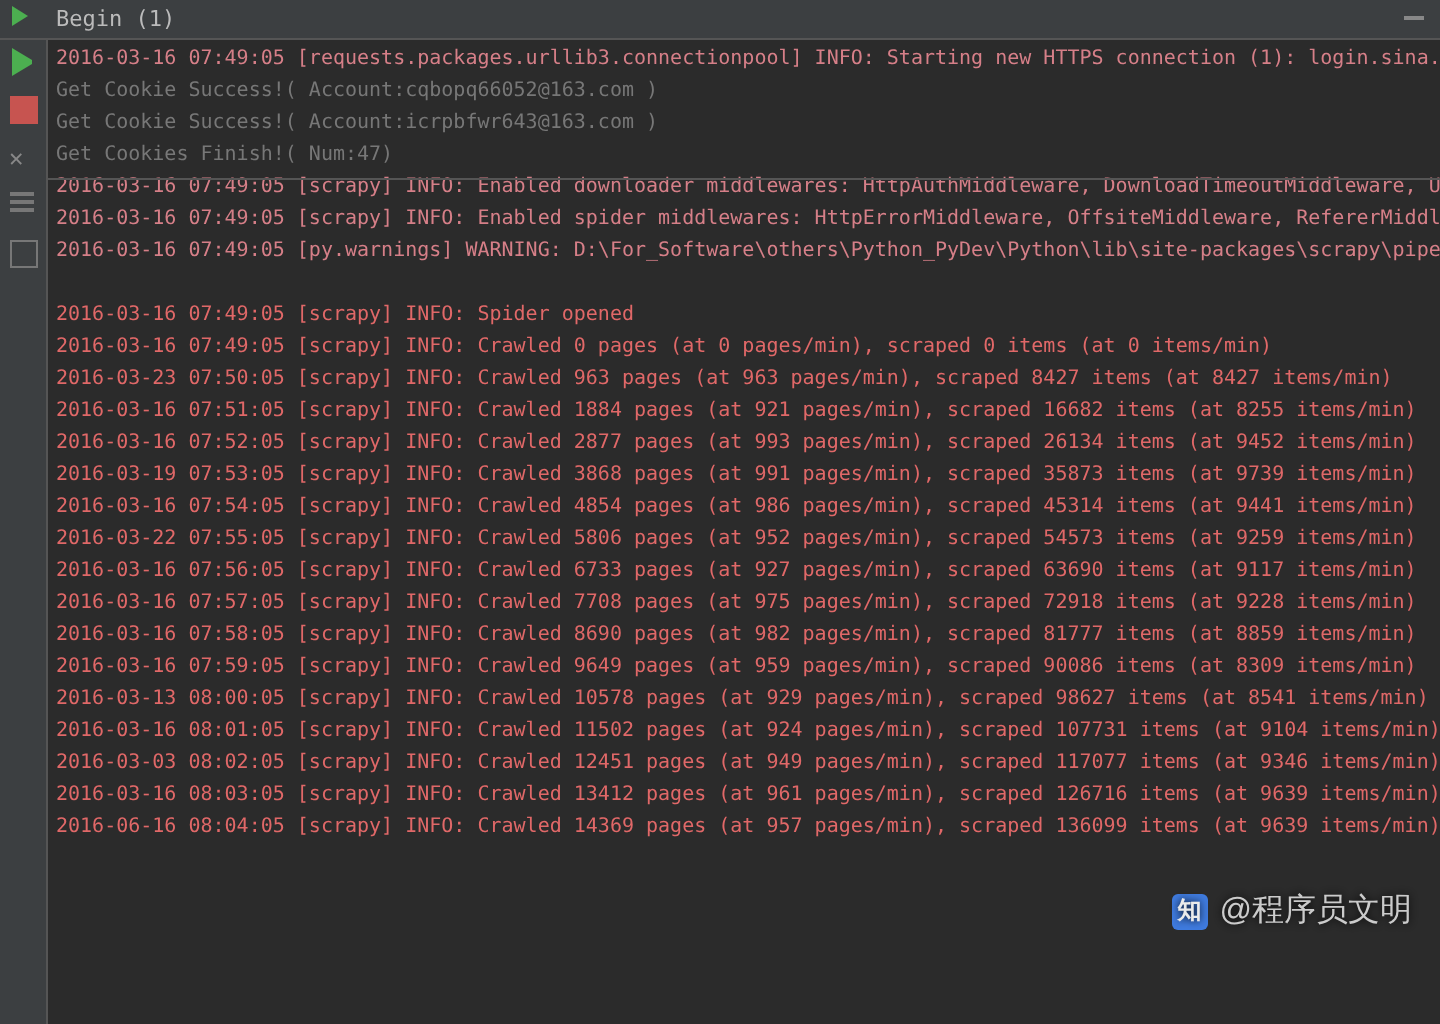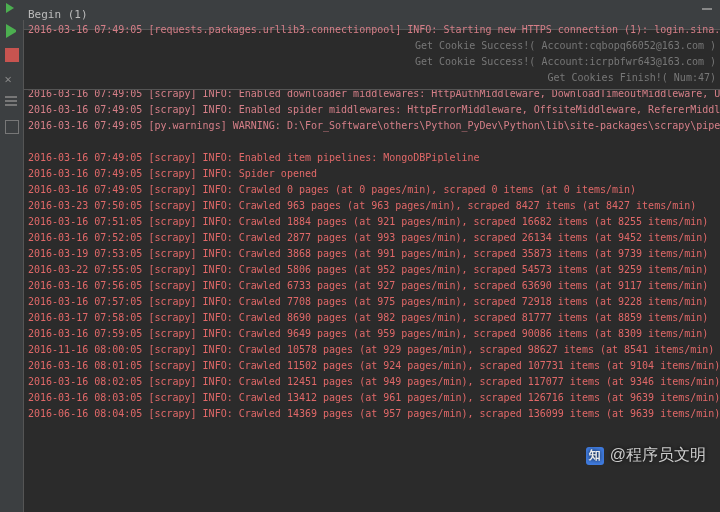--- a/index.html
+++ b/index.html
@@ -6,21 +6,21 @@
   body {
     width: 720px; height: 512px;
     background: #2b2b2b;
     font-family: "Consolas", "Monaco", monospace;
     font-size: 10px;
     color: #a9b7c6;
     overflow: hidden;
     position: relative;
   }
   .titlebar {
-    height: 30px;
+    height: 20px;
     background: #3c3f41;
     border-bottom: 1px solid #555;
     display: flex;
     align-items: center;
     padding: 0 4px 0 28px;
     font-size: 11px;
     color: #bbb;
     position: relative;
   }
   .titlebar .run-icon {
@@ -59,21 +59,21 @@
   .console {
     position: absolute;
     left: 24px; top: 20px;
     width: 696px; height: 492px;
     padding: 2px 4px;
     white-space: nowrap;
     overflow: hidden;
     line-height: 16px;
   }
   .line { height: 16px; }
-  .grey  { color: #777; text-align: right; }
+  .grey  { color: #777; }
   .rose  { color: #d67f88; }
   .warn  { color: #d67f88; }
   .red   { color: #e06868; }
   .gutter-line {
     position:absolute; left:24px; width:696px; height:1px; background:#555;
   }
   .watermark {
     position: absolute;
     right: 14px; bottom: 46px;
     font-size: 16px;
@@ -112,35 +112,35 @@
 
 <div class="console" id="console">
     <div class="line rose">2016-03-16 07:49:05 [requests.packages.urllib3.connectionpool] INFO: Starting new HTTPS connection (1): login.sina.com</div>
     <div class="line grey">Get Cookie Success!( Account:cqbopq66052@163.com )</div>
     <div class="line grey">Get Cookie Success!( Account:icrpbfwr643@163.com )</div>
     <div class="line grey">Get Cookies Finish!( Num:47)</div>
     <div class="line rose">2016-03-16 07:49:05 [scrapy] INFO: Enabled downloader middlewares: HttpAuthMiddleware, DownloadTimeoutMiddleware, User</div>
     <div class="line rose">2016-03-16 07:49:05 [scrapy] INFO: Enabled spider middlewares: HttpErrorMiddleware, OffsiteMiddleware, RefererMiddlewa</div>
     <div class="line warn">2016-03-16 07:49:05 [py.warnings] WARNING: D:\For_Software\others\Python_PyDev\Python\lib\site-packages\scrapy\pipelin</div>
     <div class="line grey"></div>
-    <div class="line red">2016-03-16 07:49:05 [scrapy] INFO: Enabled item pipelines: MongoDBPipleline</div>
     <div class="line red">2016-03-16 07:49:05 [scrapy] INFO: Spider opened</div>
     <div class="line red">2016-03-16 07:49:05 [scrapy] INFO: Crawled 0 pages (at 0 pages/min), scraped 0 items (at 0 items/min)</div>
     <div class="line red">2016-03-23 07:50:05 [scrapy] INFO: Crawled 963 pages (at 963 pages/min), scraped 8427 items (at 8427 items/min)</div>
     <div class="line red">2016-03-16 07:51:05 [scrapy] INFO: Crawled 1884 pages (at 921 pages/min), scraped 16682 items (at 8255 items/min)</div>
     <div class="line red">2016-03-16 07:52:05 [scrapy] INFO: Crawled 2877 pages (at 993 pages/min), scraped 26134 items (at 9452 items/min)</div>
     <div class="line red">2016-03-19 07:53:05 [scrapy] INFO: Crawled 3868 pages (at 991 pages/min), scraped 35873 items (at 9739 items/min)</div>
+    <div class="line red">2016-03-16 07:54:05 [scrapy] INFO: Crawled 4854 pages (at 986 pages/min), scraped 45314 items (at 9441 items/min)</div>
     <div class="line red">2016-03-22 07:55:05 [scrapy] INFO: Crawled 5806 pages (at 952 pages/min), scraped 54573 items (at 9259 items/min)</div>
     <div class="line red">2016-03-16 07:56:05 [scrapy] INFO: Crawled 6733 pages (at 927 pages/min), scraped 63690 items (at 9117 items/min)</div>
     <div class="line red">2016-03-16 07:57:05 [scrapy] INFO: Crawled 7708 pages (at 975 pages/min), scraped 72918 items (at 9228 items/min)</div>
-    <div class="line red">2016-03-17 07:58:05 [scrapy] INFO: Crawled 8690 pages (at 982 pages/min), scraped 81777 items (at 8859 items/min)</div>
+    <div class="line red">2016-03-16 07:58:05 [scrapy] INFO: Crawled 8690 pages (at 982 pages/min), scraped 81777 items (at 8859 items/min)</div>
     <div class="line red">2016-03-16 07:59:05 [scrapy] INFO: Crawled 9649 pages (at 959 pages/min), scraped 90086 items (at 8309 items/min)</div>
-    <div class="line red">2016-11-16 08:00:05 [scrapy] INFO: Crawled 10578 pages (at 929 pages/min), scraped 98627 items (at 8541 items/min)</div>
+    <div class="line red">2016-03-13 08:00:05 [scrapy] INFO: Crawled 10578 pages (at 929 pages/min), scraped 98627 items (at 8541 items/min)</div>
     <div class="line red">2016-03-16 08:01:05 [scrapy] INFO: Crawled 11502 pages (at 924 pages/min), scraped 107731 items (at 9104 items/min)</div>
-    <div class="line red">2016-03-16 08:02:05 [scrapy] INFO: Crawled 12451 pages (at 949 pages/min), scraped 117077 items (at 9346 items/min)</div>
+    <div class="line red">2016-03-03 08:02:05 [scrapy] INFO: Crawled 12451 pages (at 949 pages/min), scraped 117077 items (at 9346 items/min)</div>
     <div class="line red">2016-03-16 08:03:05 [scrapy] INFO: Crawled 13412 pages (at 961 pages/min), scraped 126716 items (at 9639 items/min)</div>
     <div class="line red">2016-06-16 08:04:05 [scrapy] INFO: Crawled 14369 pages (at 957 pages/min), scraped 136099 items (at 9639 items/min)</div>
   </div>
 
 <div class="gutter-line" style="top:89px"></div>
 
 <div class="watermark">
   <span class="zh">知</span>
   <span>@程序员文明</span>
 </div>

